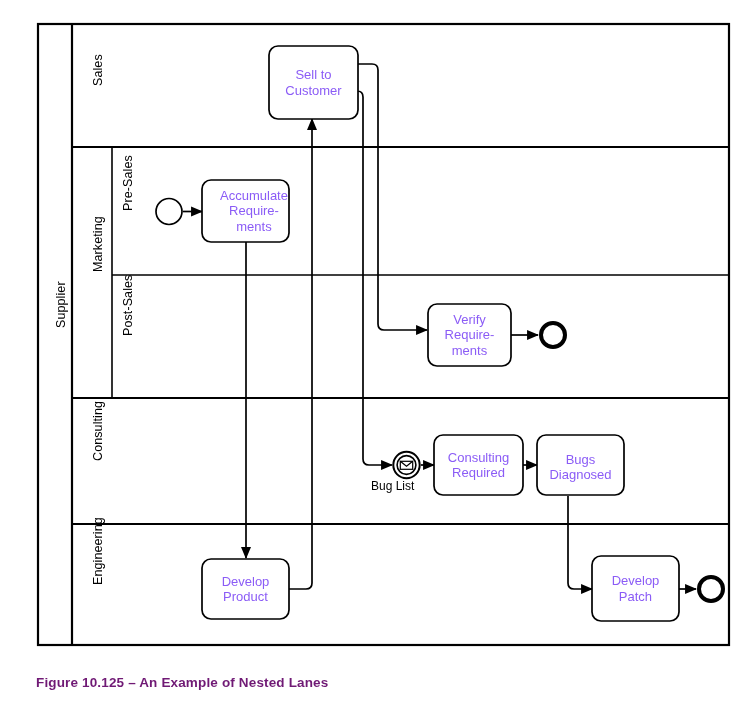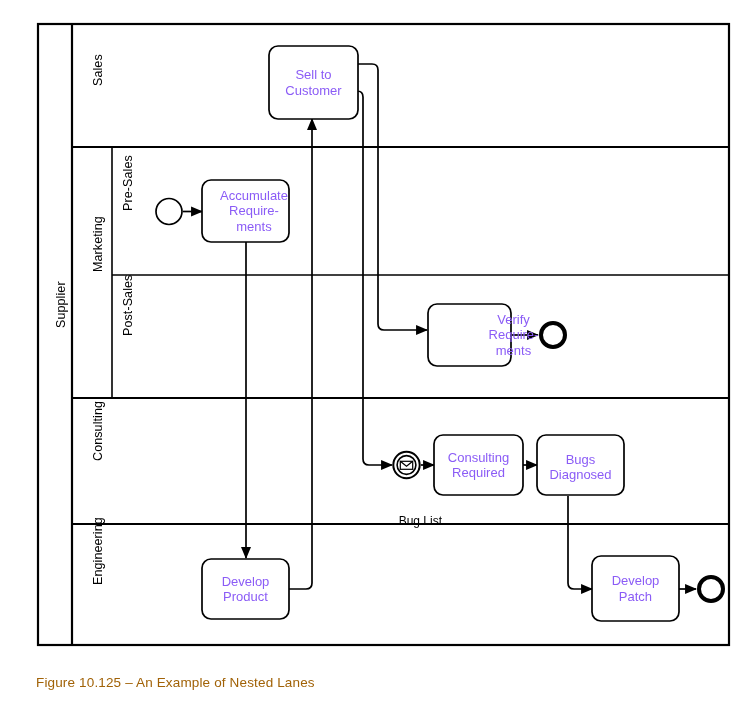--- a/index.html
+++ b/index.html
@@ -56,34 +56,33 @@
     display: flex;
     align-items: center;
     justify-content: center;
     pointer-events: none;
   }
 
   .event-label {
     position: absolute;
     font-size: 12px;
     line-height: 13px;
-    text-align: right;
+    text-align: left;
     color: #000;
     white-space: nowrap;
-    margin-top: 35px;
   }
 
   .figure-caption {
     position: absolute;
     left: 36px;
     top: 675px;
     font-size: 13.5px;
-    font-weight: normal;
+    font-weight: bold;
     letter-spacing: 0.15px;
-    color: #a16207;
+    color: #701a75;
     white-space: nowrap;
   }
 </style>
 </head>
 <body>
 
 <div id="diagram-root">
 
   <svg class="canvas" viewBox="0 0 756 704" xmlns="http://www.w3.org/2000/svg">
     <defs>
@@ -172,21 +171,21 @@
 
   <div class="lane-label vert" style="left:92px; top:585px; width:0; height:0;">Engineering</div>
 
   <div class="task-label" style="left:269px; top:46px; width:89px; height:73px;">Sell to
 Customer</div>
 
   <div class="task-label" style="left:202px; top:180px; width:104px; height:62px;">Accumulate
 Require-
 ments</div>
 
-  <div class="task-label" style="left:428px; top:304px; width:83px; height:62px;margin-left:44px;">Verify
+  <div class="task-label" style="left:428px; top:304px; width:83px; height:62px;">Verify
 Require-
 ments</div>
 
   <div class="task-label" style="left:434px; top:435px; width:89px; height:60px;">Consulting
 Required</div>
 
   <div class="task-label" style="left:537px; top:435px; width:87px; height:64px;">Bugs
 Diagnosed</div>
 
   <div class="task-label" style="left:202px; top:559px; width:87px; height:60px;">Develop

